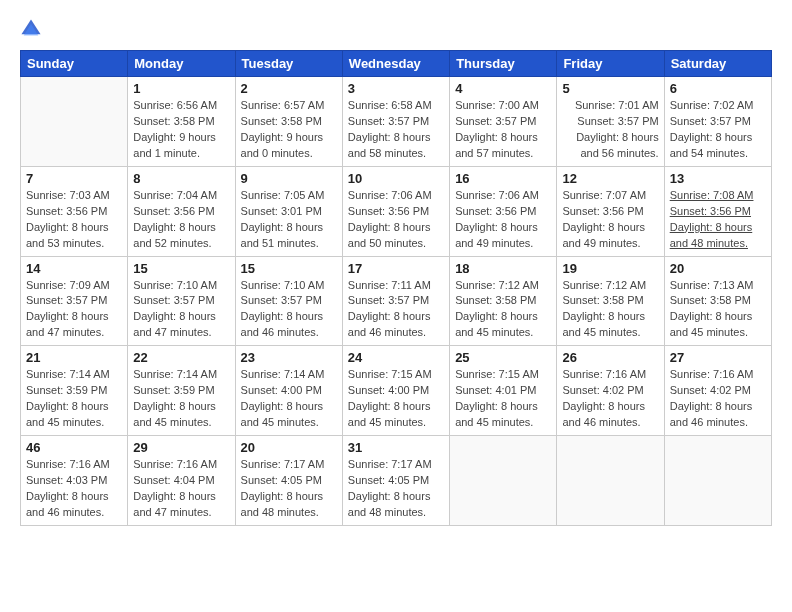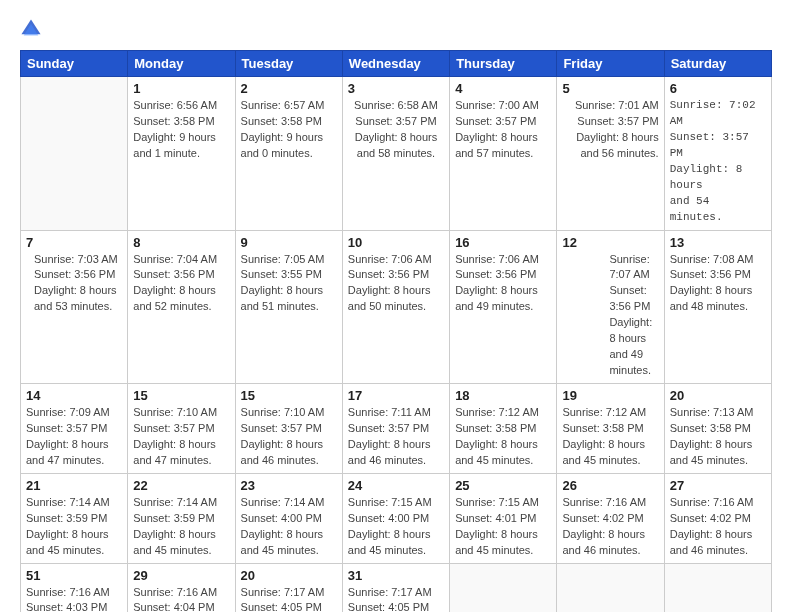--- a/index.html
+++ b/index.html
@@ -150,93 +150,93 @@
           </td>
           <td>
             <span class="day-number">2</span>
             <div class="day-info" style="white-space: pre-line;">Sunrise: 6:57 AM
 Sunset: 3:58 PM
 Daylight: 9 hours
 and 0 minutes.</div>
           </td>
           <td>
             <span class="day-number">3</span>
-            <div class="day-info" style="white-space: pre-line; text-align: center;">Sunrise: 6:58 AM
+            <div class="day-info" style="white-space: pre-line;">Sunrise: 6:58 AM
 Sunset: 3:57 PM
 Daylight: 8 hours
 and 58 minutes.</div>
           </td>
           <td>
             <span class="day-number">4</span>
             <div class="day-info" style="white-space: pre-line;">Sunrise: 7:00 AM
 Sunset: 3:57 PM
 Daylight: 8 hours
 and 57 minutes.</div>
           </td>
           <td>
             <span class="day-number">5</span>
             <div class="day-info" style="white-space: pre-line; text-align: right;">Sunrise: 7:01 AM
 Sunset: 3:57 PM
 Daylight: 8 hours
 and 56 minutes.</div>
           </td>
           <td>
             <span class="day-number">6</span>
-            <div class="day-info" style="white-space: pre-line; font-family: Liberation Mono, monospace;">Sunrise: 7:02 AM
+            <div class="day-info" style="white-space: pre-line;">Sunrise: 7:02 AM
 Sunset: 3:57 PM
 Daylight: 8 hours
 and 54 minutes.</div>
           </td>
         </tr>
         <tr>
           <td>
             <span class="day-number">7</span>
-            <div class="day-info" style="white-space: pre-line; margin-left: 8px;">Sunrise: 7:03 AM
+            <div class="day-info" style="white-space: pre-line;">Sunrise: 7:03 AM
 Sunset: 3:56 PM
 Daylight: 8 hours
 and 53 minutes.</div>
           </td>
           <td>
             <span class="day-number">8</span>
             <div class="day-info" style="white-space: pre-line;">Sunrise: 7:04 AM
 Sunset: 3:56 PM
 Daylight: 8 hours
 and 52 minutes.</div>
           </td>
           <td>
             <span class="day-number">9</span>
             <div class="day-info" style="white-space: pre-line;">Sunrise: 7:05 AM
-Sunset: 3:55 PM
+Sunset: 3:01 PM
 Daylight: 8 hours
 and 51 minutes.</div>
           </td>
           <td>
             <span class="day-number">10</span>
             <div class="day-info" style="white-space: pre-line;">Sunrise: 7:06 AM
 Sunset: 3:56 PM
 Daylight: 8 hours
 and 50 minutes.</div>
           </td>
           <td>
             <span class="day-number">16</span>
             <div class="day-info" style="white-space: pre-line;">Sunrise: 7:06 AM
 Sunset: 3:56 PM
 Daylight: 8 hours
 and 49 minutes.</div>
           </td>
           <td>
             <span class="day-number">12</span>
-            <div class="day-info" style="white-space: pre-line; margin-left: 47px;">Sunrise: 7:07 AM
+            <div class="day-info" style="white-space: pre-line;">Sunrise: 7:07 AM
 Sunset: 3:56 PM
 Daylight: 8 hours
 and 49 minutes.</div>
           </td>
           <td>
             <span class="day-number">13</span>
-            <div class="day-info" style="white-space: pre-line;">Sunrise: 7:08 AM
+            <div class="day-info" style="white-space: pre-line; text-decoration: underline;">Sunrise: 7:08 AM
 Sunset: 3:56 PM
 Daylight: 8 hours
 and 48 minutes.</div>
           </td>
         </tr>
         <tr>
           <td>
             <span class="day-number">14</span>
             <div class="day-info" style="white-space: pre-line;">Sunrise: 7:09 AM
 Sunset: 3:57 PM
@@ -332,21 +332,21 @@
           <td>
             <span class="day-number">27</span>
             <div class="day-info" style="white-space: pre-line;">Sunrise: 7:16 AM
 Sunset: 4:02 PM
 Daylight: 8 hours
 and 46 minutes.</div>
           </td>
         </tr>
         <tr>
           <td>
-            <span class="day-number">51</span>
+            <span class="day-number">46</span>
             <div class="day-info" style="white-space: pre-line;">Sunrise: 7:16 AM
 Sunset: 4:03 PM
 Daylight: 8 hours
 and 46 minutes.</div>
           </td>
           <td>
             <span class="day-number">29</span>
             <div class="day-info" style="white-space: pre-line;">Sunrise: 7:16 AM
 Sunset: 4:04 PM
 Daylight: 8 hours

